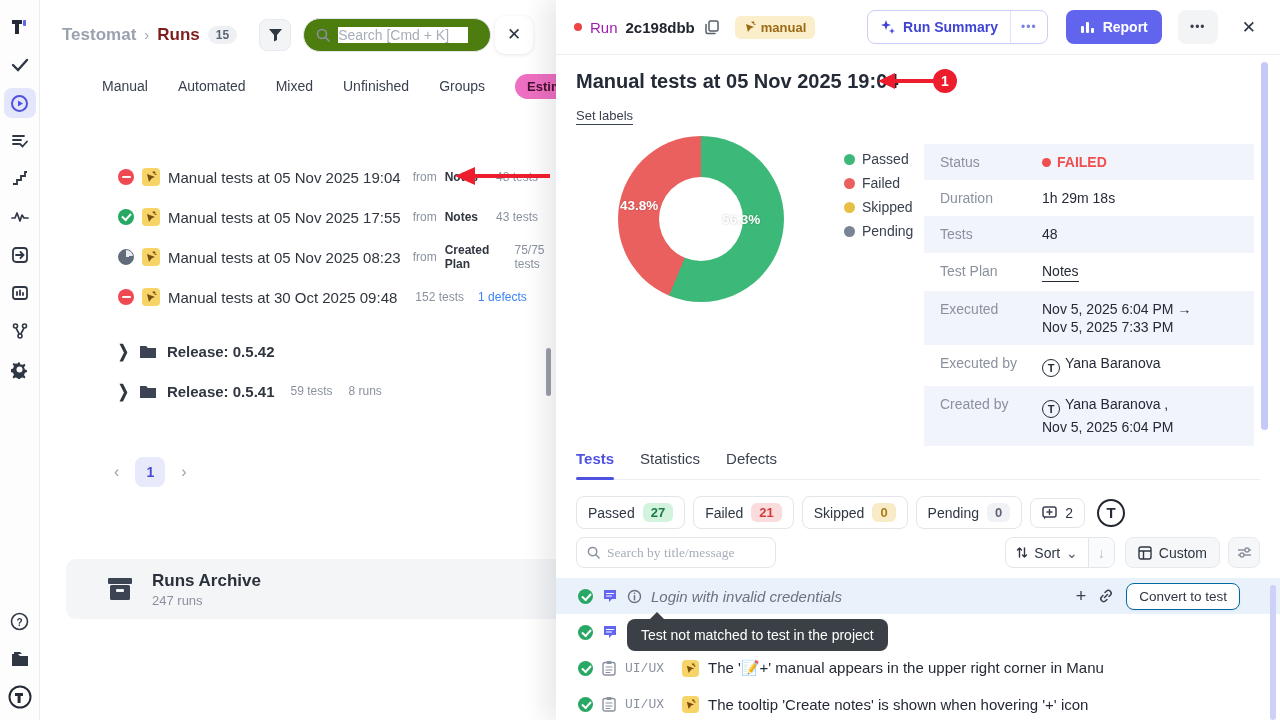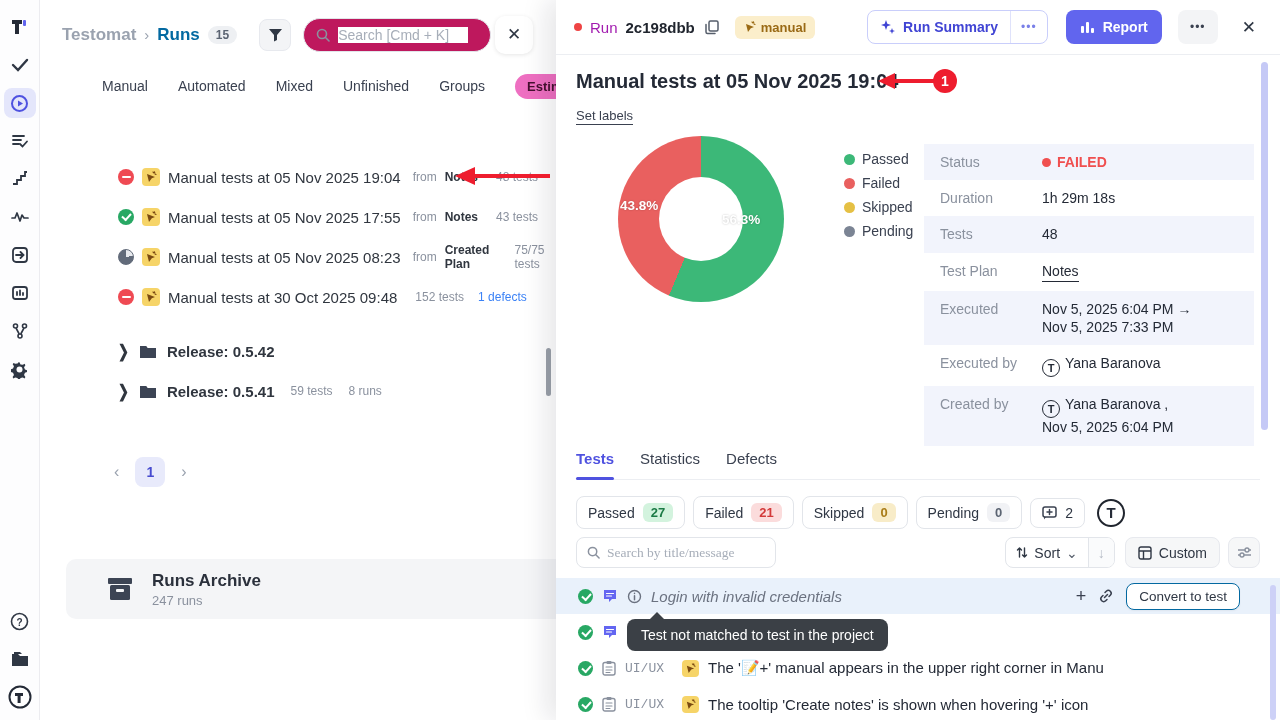--- a/index.html
+++ b/index.html
@@ -14,27 +14,27 @@
     margin-bottom:8px; border-radius:8px; color:#2f3744; }
   .rail .ric svg { display:block; }
   .rail .active { background:#e4e6fb; color:#4f52e0; }
   .rail .spacer { flex:1; }
 
   
   .leftpanel { position:absolute; left:40px; top:7px; width:516px; height:720px; background:#fff; }
   .lp-header { position:absolute; left:0; top:0; width:100%; height:55px; display:flex; align-items:center; padding-left:22px; }
   .crumb-app { font-size:17px; font-weight:600; color:#9aa2af; }
   .crumb-sep { margin:0 8px; color:#9aa2af; font-size:15px; }
-  .crumb-cur { font-size:17px; font-weight:700; color:#0369a1; }
+  .crumb-cur { font-size:17px; font-weight:700; color:#7f1d1d; }
   .count-badge { margin-left:8px; background:#eef0f3; color:#5b6472; font-size:12px; font-weight:600;
     border-radius:10px; padding:2px 8px; }
   .filter-btn { margin-left:22px; width:32px; height:32px; border-radius:8px; background:#f3f4f6;
     border:1px solid #e7e9ee; display:flex; align-items:center; justify-content:center; }
   .lp-search { margin-left:12px; width:188px; height:34px; border:1px solid #e2e5ea; border-radius:17px;
-    display:flex; align-items:center; padding:0 12px; gap:8px; background:#be185d; }
+    display:flex; align-items:center; padding:0 12px; gap:8px; background:#4d7c0f; }
   .lp-search input { border:none; outline:none; width:130px; font-size:14px; color:#262c38;
     font-family:"Liberation Sans", sans-serif; }
   .lp-search input::placeholder { color:#a7aeb9; }
   .lp-close { margin-left:4px; width:38px; height:38px; background:#fff; border-radius:10px;
     box-shadow:0 1px 4px rgba(0,0,0,.10); display:flex; align-items:center; justify-content:center;
     font-size:17px; color:#2f3744; z-index:2; }
   .lp-tabs { position:absolute; left:0; top:62px; width:100%; height:34px; display:flex; align-items:center; padding-left:32px; gap:30px; }
   .lp-tab { font-size:14px; color:#3a4150; white-space:nowrap; }
   .estimate-pill { background:#ee6fc1; color:#45102f; font-size:13px; font-weight:600;
     border-radius:13px; padding:5px 12px; white-space:nowrap; }

